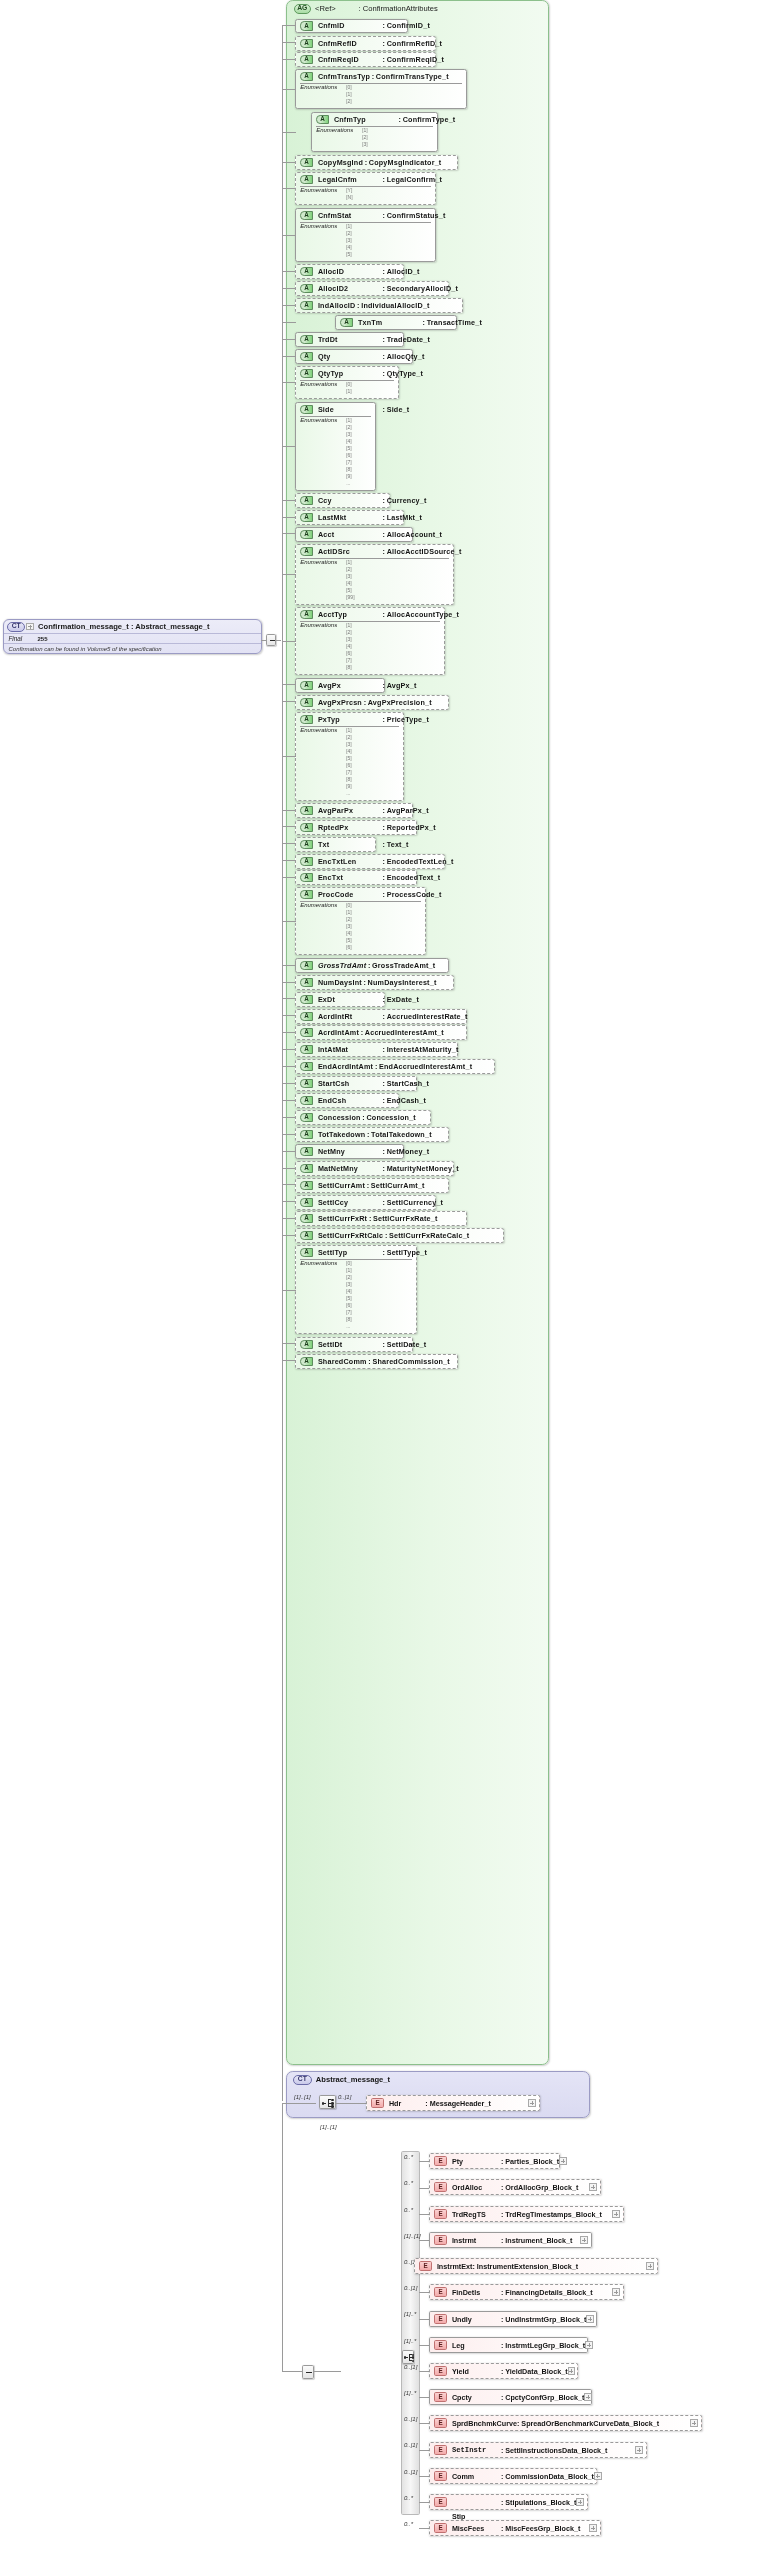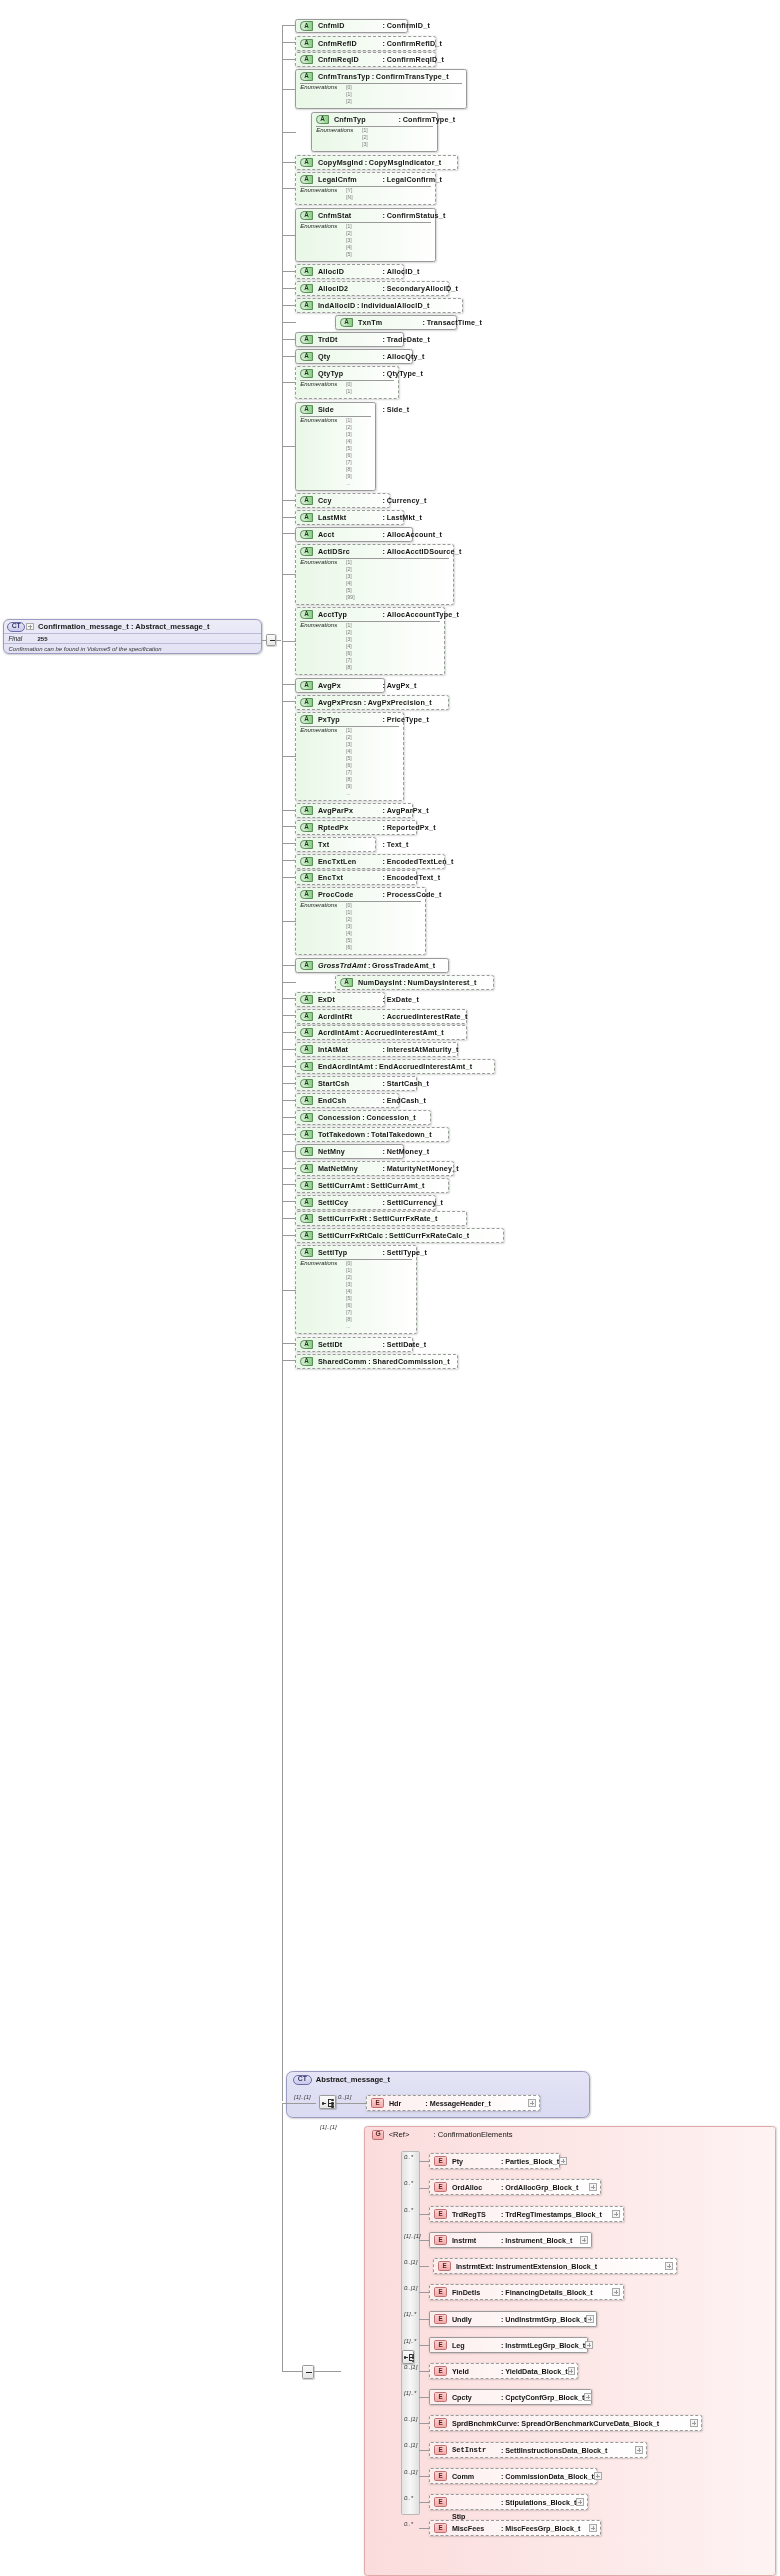--- a/index.html
+++ b/index.html
@@ -205,20 +205,30 @@
     <div class="ct-note">Confirmation can be found in Volume5 of the specification</div>
   </div>
 
   <div class="hline" style="left:261px; top:640px; width:8.5px;"></div>
   <div class="seq-icon" style="left:266px; top:634px; width:10px; height:12px;">
     <i style="left:2.5px; top:5px; width:5px; height:0.8px;"></i>
   </div>
   <div class="hline" style="left:276px; top:640px; width:5px;"></div>
   <div class="vline" style="left:282px; top:25px; height:2076px;"></div>
 
+  <div class="ag-panel" style="left:286px; top:0px; width:263px; height:2065px;">
+    <div class="ag-head">
+      <span class="badge badge-ag">AG</span>
+      <span class="ag-title">
+        <span class="nm">&lt;Ref&gt;</span>
+        <span style="display:inline-block;width:18.6px;"></span>
+        <span>: ConfirmationAttributes</span>
+      </span>
+    </div>
+  </div>
 
   <div id="attrs">
       <div class="attr" style="left: 295px; top: 18.6px; width: 113px;">
         <div class="attr-head">
           <span class="badge badge-a">A</span>
           <span class="attr-name pad" style="min-width: 63px;">CnfmID</span>
           <span class="attr-sep">:</span>
           <span class="attr-type"> ConfirmID_t</span>
         </div>
       </div>
@@ -591,21 +601,21 @@
       <div class="hline" style="left: 282px; top: 921px; width: 13.5px;"></div>
       <div class="attr" style="left: 295px; top: 958px; width: 154px;">
         <div class="attr-head">
           <span class="badge badge-a">A</span>
           <span class="attr-name pad" style="min-width: 0px; font-style: italic;">GrossTrdAmt</span>
           <span class="attr-sep">:</span>
           <span class="attr-type"> GrossTradeAmt_t</span>
         </div>
       </div>
       <div class="hline" style="left: 282px; top: 965px; width: 13.5px;"></div>
-      <div class="attr optional" style="left: 295px; top: 975px; width: 159px; margin-left: 40px;">
+      <div class="attr optional" style="left: 295px; top: 975px; width: 159px;">
         <div class="attr-head">
           <span class="badge badge-a">A</span>
           <span class="attr-name pad" style="min-width: 0px;">NumDaysInt</span>
           <span class="attr-sep">:</span>
           <span class="attr-type"> NumDaysInterest_t</span>
         </div>
       </div>
       <div class="hline" style="left: 282px; top: 982px; width: 13.5px;"></div>
       <div class="attr optional" style="left: 295px; top: 992px; width: 90px;">
         <div class="attr-head">
@@ -817,30 +827,20 @@
   </div>
 
   <div class="vline" style="left:282px; top:2103px; height:269px;"></div>
   <div class="hline" style="left:282px; top:2371px; width:20px;"></div>
   <div class="seq-icon" style="left:302px; top:2365px; width:12px; height:13.5px;">
     <i style="left:2.5px; top:6px; width:6.8px; height:0.8px;"></i>
   </div>
   <div class="hline" style="left:314px; top:2371px; width:27px;"></div>
   <div class="card" style="left:320px; top:2124px;">[1]..[1]</div>
 
-  <div class="grp-panel" style="left:364px; top:2126px; width:412px; height:450px;">
-    <div class="grp-head">
-      <span class="badge badge-g">G</span>
-      <span class="grp-title">
-        <span>&lt;Ref&gt;</span>
-        <span style="display:inline-block;width:20px;"></span>
-        <span>: ConfirmationElements</span>
-      </span>
-    </div>
-  </div>
   <div class="grp-bar" style="left:401px; top:2151px; width:18.6px; height:364px;"></div>
   <div class="seq-icon" style="left:402px; top:2350px; width:12px; height:13.5px;">
     <i style="left:2.5px; top:6px; width:2.5px; height:0.8px;"></i>
     <i style="left:6px; top:3.4px; width:0.8px; height:6.8px;"></i>
     <i style="left:6px; top:3.4px; width:2.5px; height:0.8px;"></i>
     <i style="left:6px; top:6px; width:2.5px; height:0.8px;"></i>
     <i style="left:6px; top:9.3px; width:2.5px; height:0.8px;"></i>
     <span class="seq-dot" style="left:0.8px; top:5px;"></span>
     <span class="seq-dot" style="left:8.5px; top:2.5px;"></span>
     <span class="seq-dot" style="left:8.5px; top:5px;"></span>
@@ -875,21 +875,21 @@
       <div class="card" style="left: 404px; top: 2233px;">[1]..[1]</div>
       <div class="hline" style="left: 419px; top: 2240px; width: 10px;"></div>
       <div class="elem" style="left: 429px; top: 2232px; height: 16px; width: 163px;">
         <span class="badge badge-e">E</span>
         <span class="elem-text" style="min-width: 49px;">Instrmt</span>
         <span class="elem-text"> : Instrument_Block_t</span>
         <span class="plus" style="margin-left: auto;"></span>
       </div>
       <div class="card" style="left: 404px; top: 2259px;">0..[1]</div>
       <div class="hline" style="left: 419px; top: 2266px; width: 10px;"></div>
-      <div class="elem optional" style="left: 433px; top: 2258px; height: 16px; width: 244px; justify-content: space-between;">
+      <div class="elem optional" style="left: 414px; top: 2258px; height: 16px; width: 244px; justify-content: space-between;">
         <span class="badge badge-e">E</span>
         <span class="elem-text">InstrmtExt</span>
         <span class="elem-text"> : InstrumentExtension_Block_t</span>
         <span class="plus" style="margin-left: auto;"></span>
       </div>
       <div class="card" style="left: 404px; top: 2285px;">0..[1]</div>
       <div class="hline" style="left: 419px; top: 2292px; width: 10px;"></div>
       <div class="elem optional" style="left: 429px; top: 2284px; height: 16px; width: 195px;">
         <span class="badge badge-e">E</span>
         <span class="elem-text" style="min-width: 49px;">FinDetls</span>

